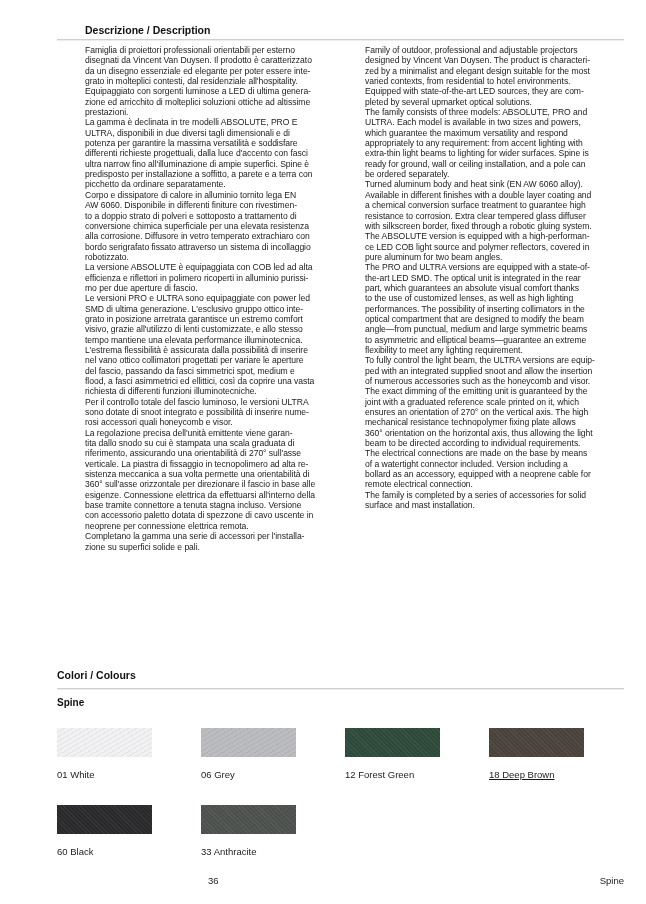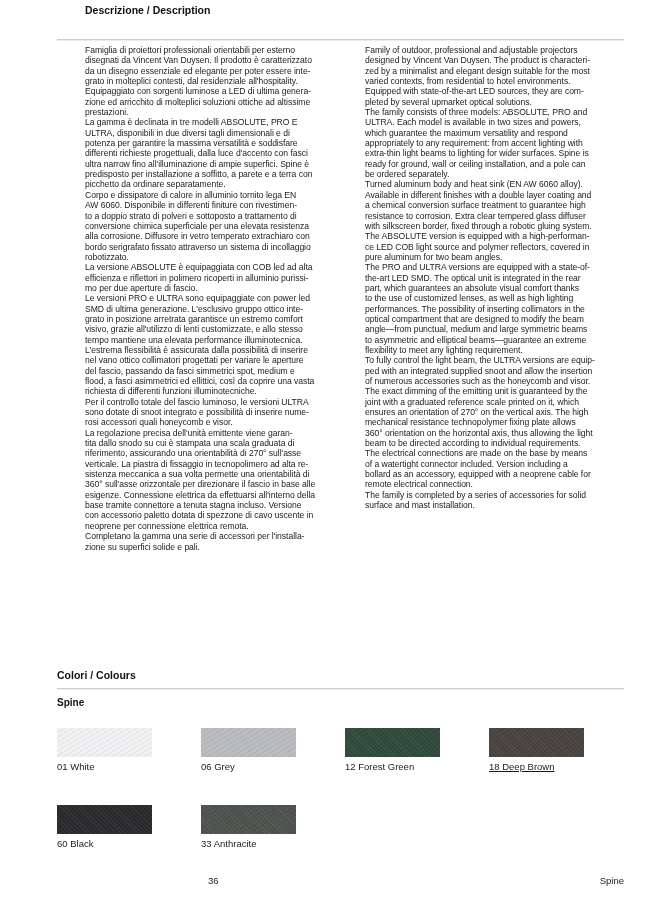--- a/index.html
+++ b/index.html
@@ -22,28 +22,28 @@
   .col-en { left: 365px; top: 45px; width: 265px; }
   .sub-title { position: absolute; left: 57px; top: 697px; font-size: 10px; font-weight: bold; color: #111; }
   .swatch-wrap { position: absolute; width: 100px; }
   .swatch { width: 95px; height: 29px; position: relative; overflow: hidden; }
   .swatch::after {
     content: ""; position: absolute; inset: 0;
     background-image:
       repeating-linear-gradient(45deg, rgba(255,255,255,0.06) 0 1px, transparent 1px 3px),
       repeating-linear-gradient(-30deg, rgba(0,0,0,0.06) 0 1px, transparent 1px 4px);
   }
-  .swatch-label { margin-top: 4px; font-size: 9.5px; color: #222; }
+  .swatch-label { margin-top: 12px; font-size: 9.5px; color: #222; }
   .footer-page { position: absolute; left: 208px; top: 875px; font-size: 9.5px; color: #222; }
   .footer-name { position: absolute; right: 22px; top: 875px; font-size: 9.5px; color: #222; }
 </style>
 </head>
 <body>
 
-<div class="section-title" style="top:4px;padding-left:28px;">Descrizione / Description</div>
+<div class="section-title" style="top:24px;padding-left:28px;">Descrizione / Description</div>
 <div class="rule" style="top:39px;"></div>
 
 <div class="col col-it">Famiglia di proiettori professionali orientabili per esterno
 disegnati da Vincent Van Duysen. Il prodotto è caratterizzato
 da un disegno essenziale ed elegante per poter essere inte-
 grato in molteplici contesti, dal residenziale all'hospitality.
 Equipaggiato con sorgenti luminose a LED di ultima genera-
 zione ed arricchito di molteplici soluzioni ottiche ad altissime
 prestazioni.
 La gamma è declinata in tre modelli ABSOLUTE, PRO E

